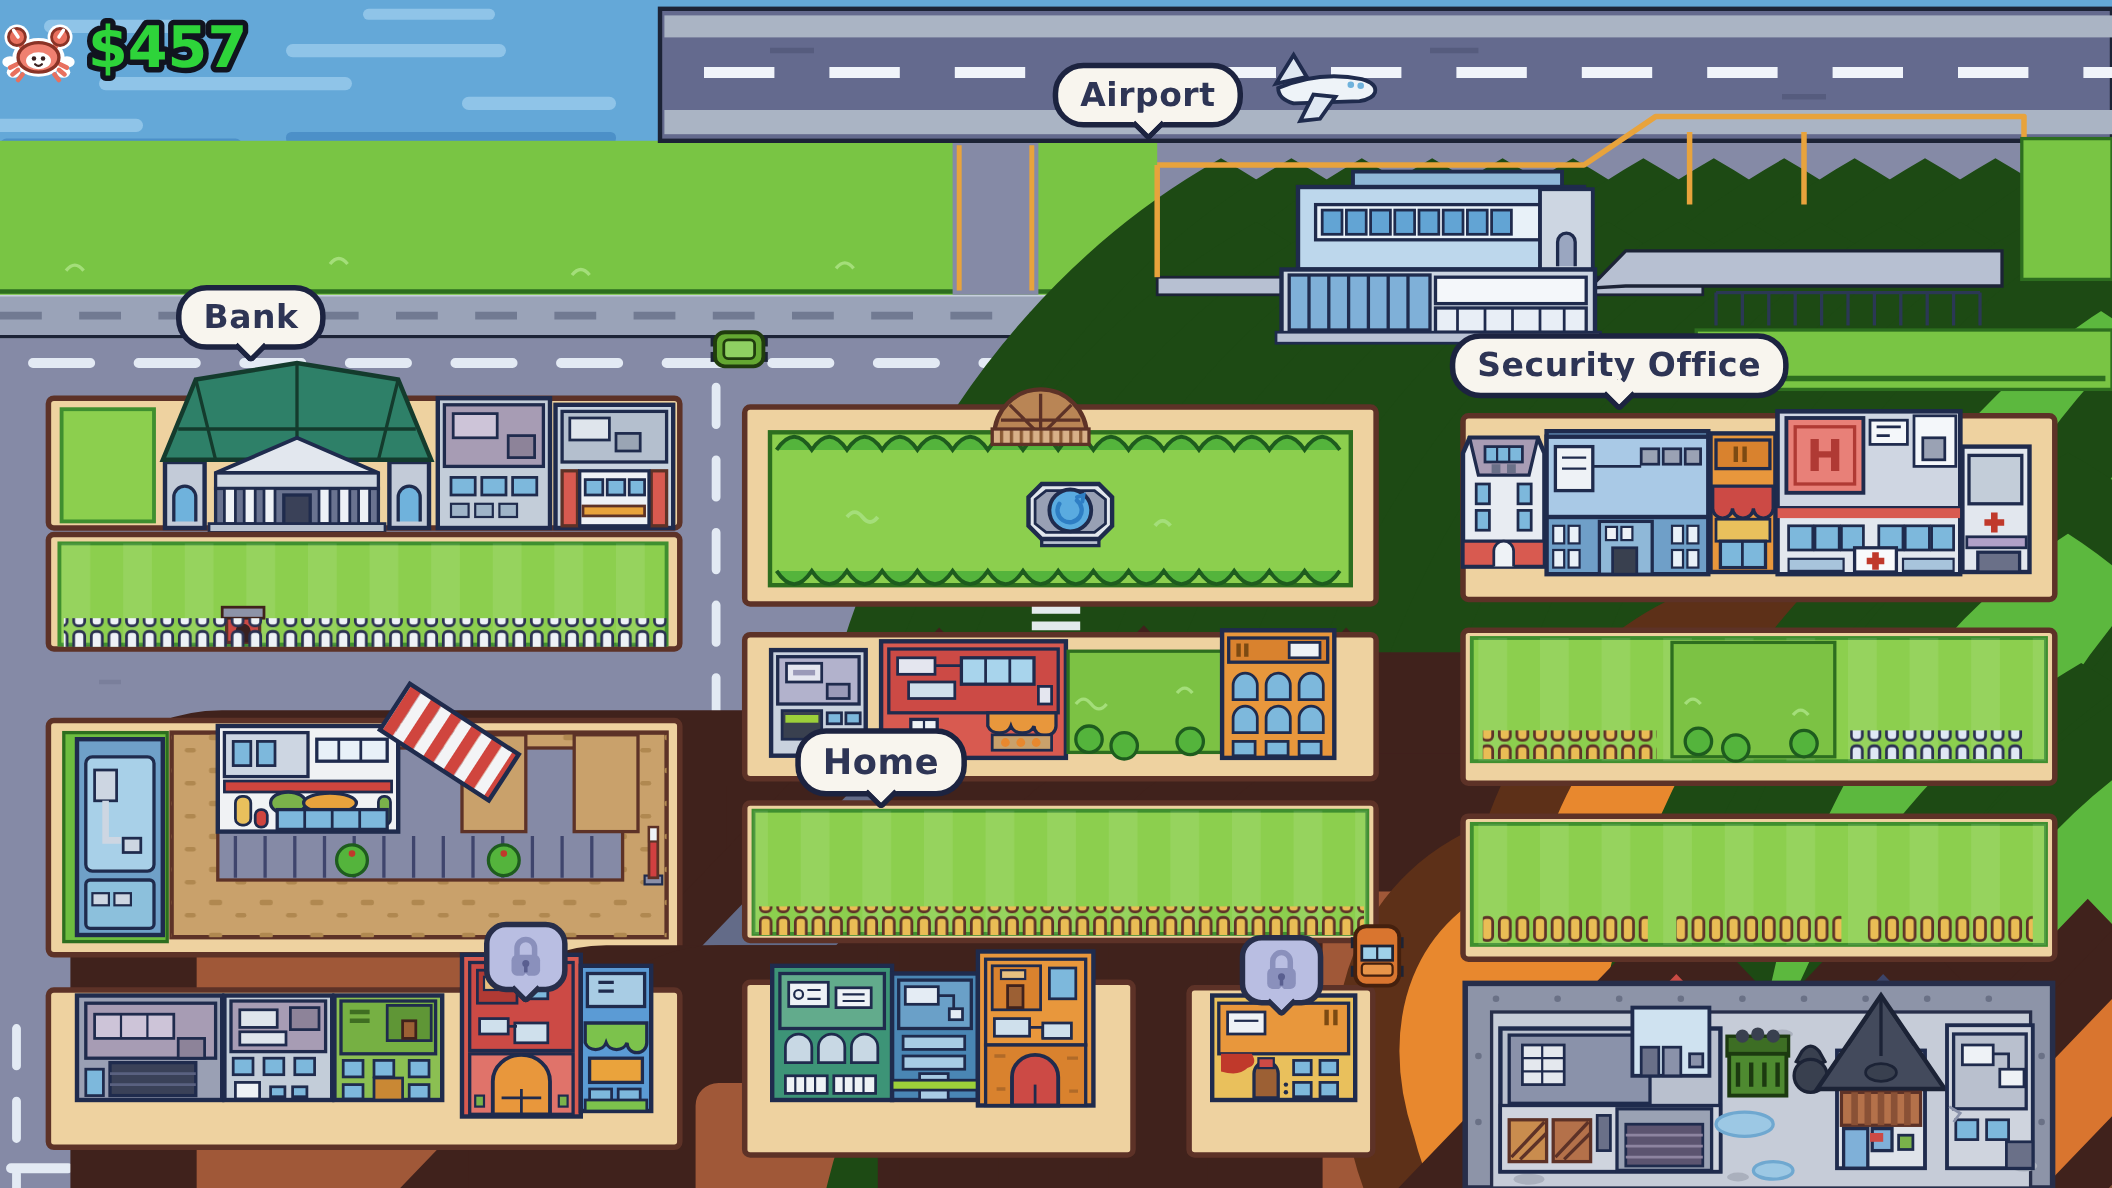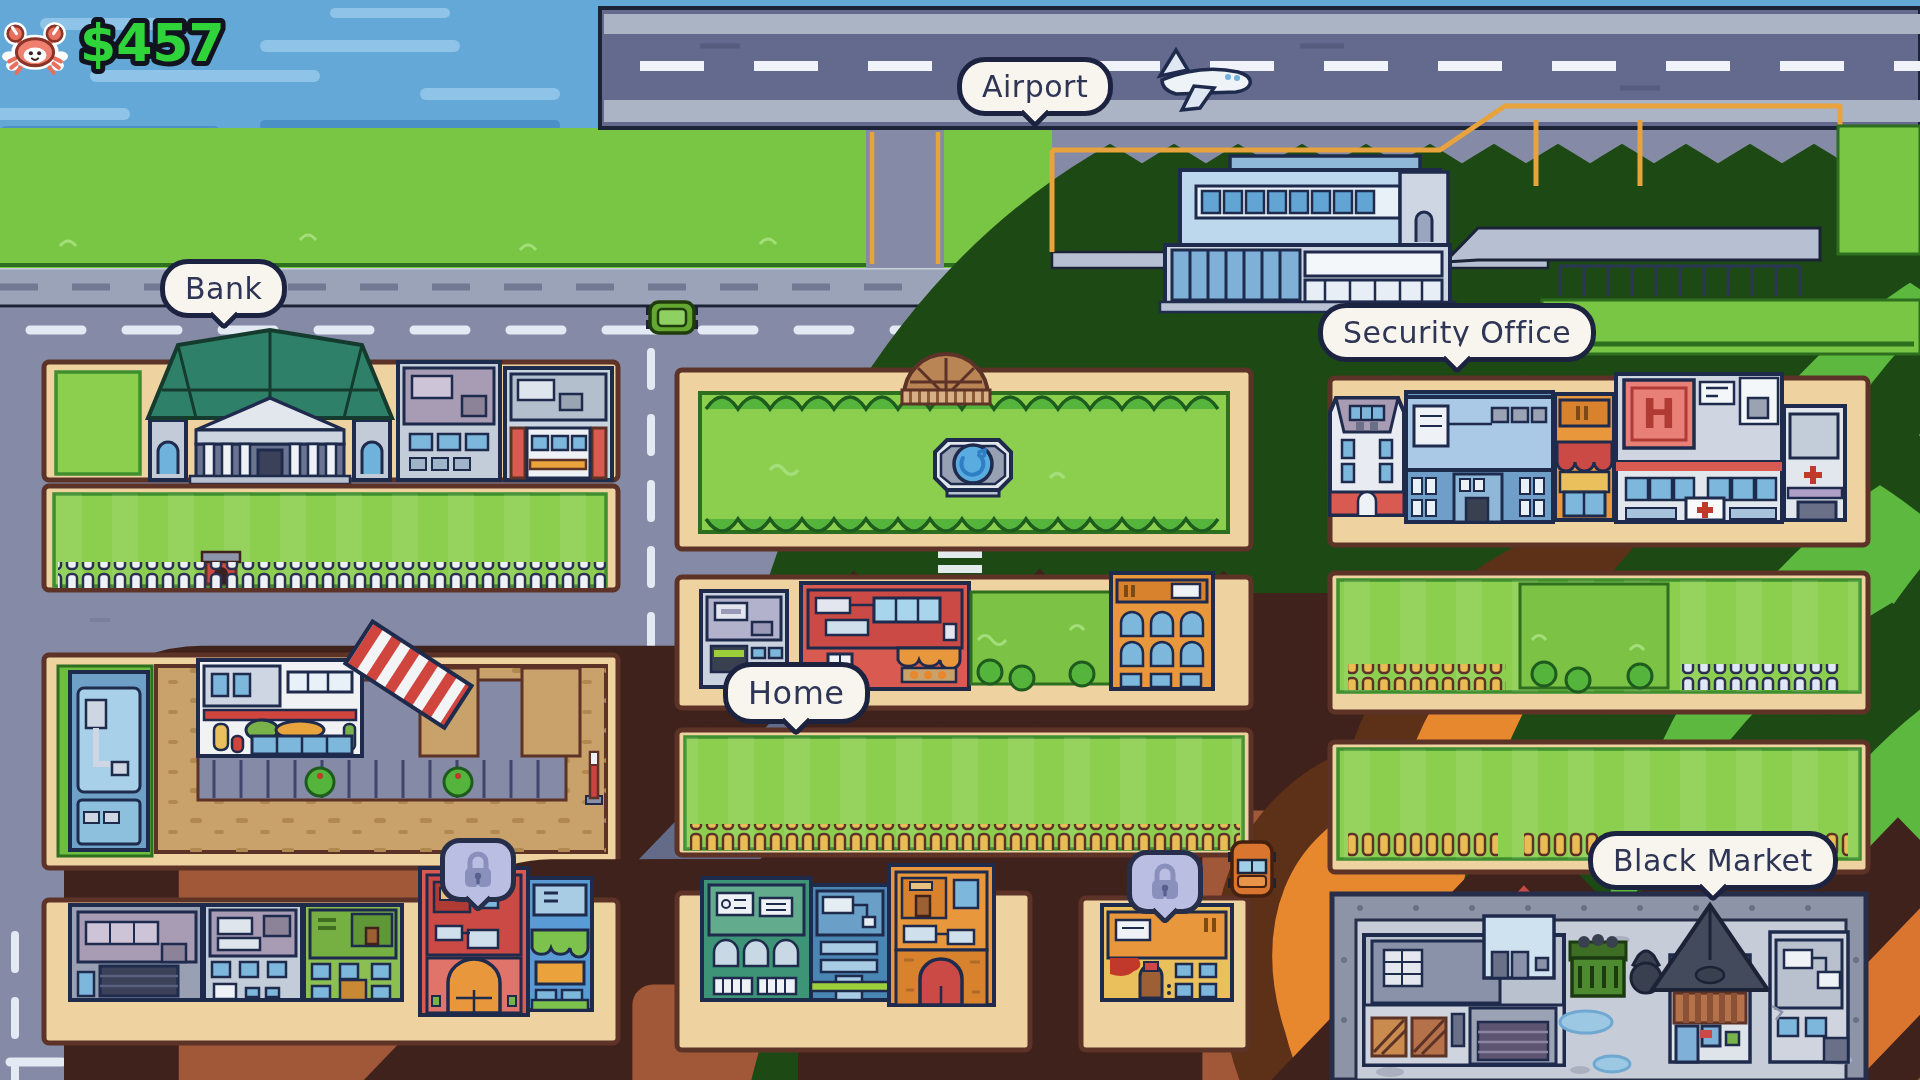--- a/index.html
+++ b/index.html
@@ -3,21 +3,21 @@
 <meta charset="utf-8">
 <style>
   html,body{margin:0;padding:0;background:#2a2f45}
   .stage{position:relative;width:1920px;height:1080px;overflow:hidden;
          font-family:"DejaVu Sans","Liberation Sans",sans-serif}
   svg.map{position:absolute;left:0;top:0}
   
   .bub{position:absolute;display:flex;align-items:center;justify-content:center;
        white-space:nowrap;background:var(--label_bg,#f8f5ee);
        border:5px solid var(--label_border,#1c2340);border-radius:28px;
-       color:var(--label_text,#2e3555);font-weight:400;font-size:30px;
+       color:var(--label_text,#2e3555);font-weight:700;font-size:30px;
        padding:7px 20px;z-index:5;letter-spacing:.5px}
   .bub::after{content:"";position:absolute;bottom:-13px;left:50%;width:17px;height:17px;
        background:var(--label_bg,#f8f5ee);
        border-right:5px solid var(--label_border,#1c2340);
        border-bottom:5px solid var(--label_border,#1c2340);
        border-bottom-right-radius:5px;transform:translateX(-50%) rotate(45deg)}
   
   .lockbub{position:absolute;width:66px;height:54px;background:var(--lock_bubble,#b9bee2);
        border:5px solid #272e4a;border-radius:20px;display:flex;align-items:center;
        justify-content:center;z-index:4}
@@ -896,23 +896,20 @@
     </div>
 <div class="bub" style="left:160px;top:259px">
   <span>Bank</span>
     </div>
 <div class="bub" style="left:1318px;top:303px">
   <span>Security Office</span>
     </div>
 <div class="bub" style="left:723px;top:662px;font-size:32px">
   <span>Home</span>
     </div>
-<div class="bub" style="left:1588px;top:831px">
-  <span>Black Market</span>
-    </div>
 
 <div class="lockbub" style="left:440px;top:838px">
   <svg width="32" height="38" viewBox="0 0 32 38">
     <path d="M8,18 v-7 a8,8 0 0 1 16,0 v7" fill="none" stroke="var(--lock_glyph,#8a90bc)" stroke-width="5" stroke-linecap="round"></path>
     <rect x="3" y="17" width="26" height="19" rx="5" fill="var(--lock_glyph,#8a90bc)"></rect>
     <circle cx="16" cy="25" r="3.2" fill="#5a5f90"></circle>
         <rect x="14.4" y="26" width="3.2" height="7" fill="#5a5f90"></rect>
   </svg>
 </div>
 <div class="lockbub" style="left:1127px;top:850px">

